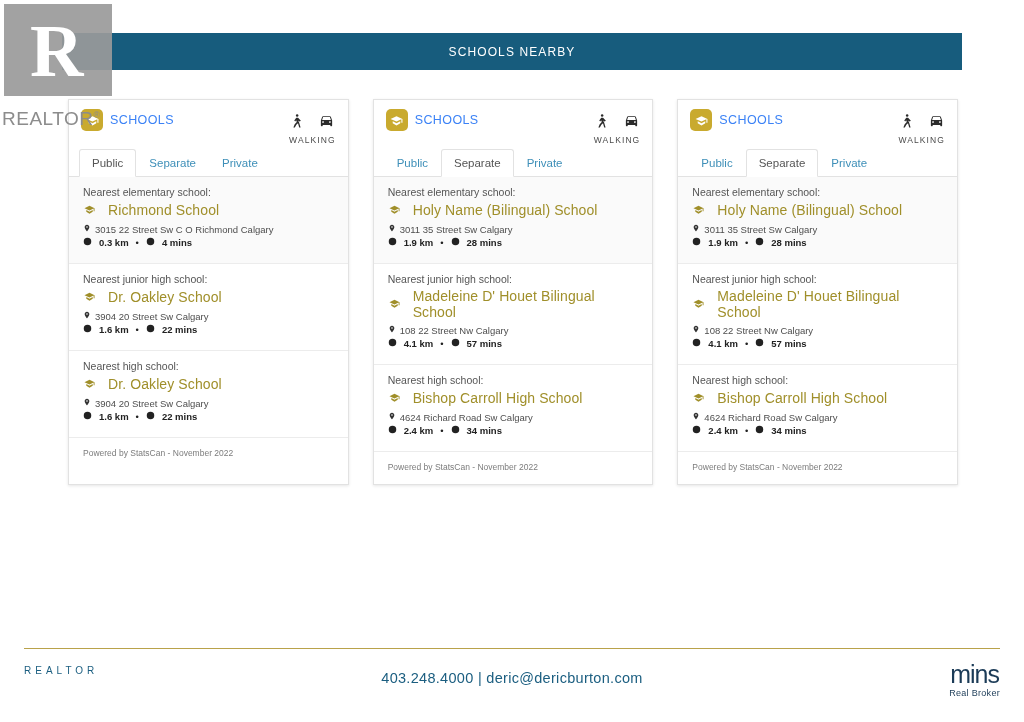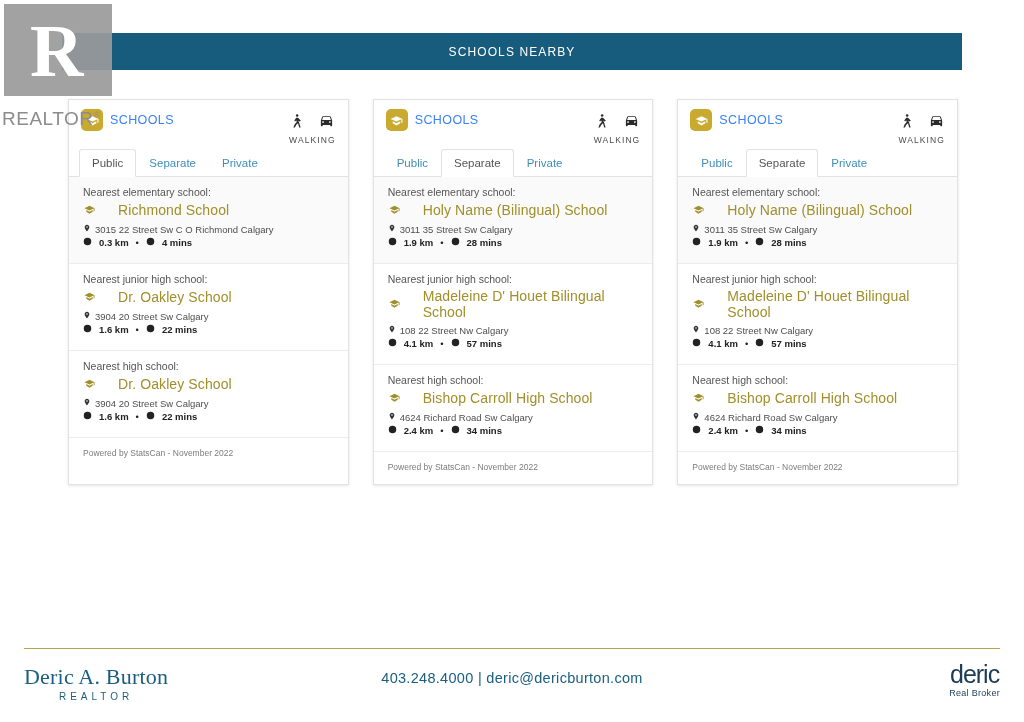--- a/index.html
+++ b/index.html
@@ -165,21 +165,21 @@
   .section.shaded { background: #fafafa; }
   .section:last-of-type { border-bottom: 1px solid #ececec; }
   .sec-label {
     font-size: 10.5px;
     color: #555555;
     margin-bottom: 3px;
   }
   .school-row {
     display: flex;
     align-items: center;
-    gap: 22px;
+    gap: 12px;
     margin-bottom: 4px;
   }
   .school-name {
     font-size: 14px;
     color: #a08f2a;
     letter-spacing: .1px;
   }
   .addr-row {
     display: flex;
     align-items: center;
@@ -593,22 +593,21 @@
               </svg></span>
             <span>34 mins</span>
           </div>
         </div>
         <div class="footer-note">Powered by StatsCan - November 2022</div>
       </div>
     </div>
 
   <div class="bottom-rule"></div>
   <div class="agent">
-    <div class="agent-name">Deric A. Burton</div>
     <div class="agent-title">REALTOR</div>
   </div>
   <div class="contact">403.248.4000 | deric@dericburton.com</div>
   <div class="brokerlogo">
-    <div class="broker-word">deric</div>
+    <div class="broker-word">mins</div>
     <div class="broker-sub">Real Broker</div>
   </div>
 
 </div>
 
 </body></html>

